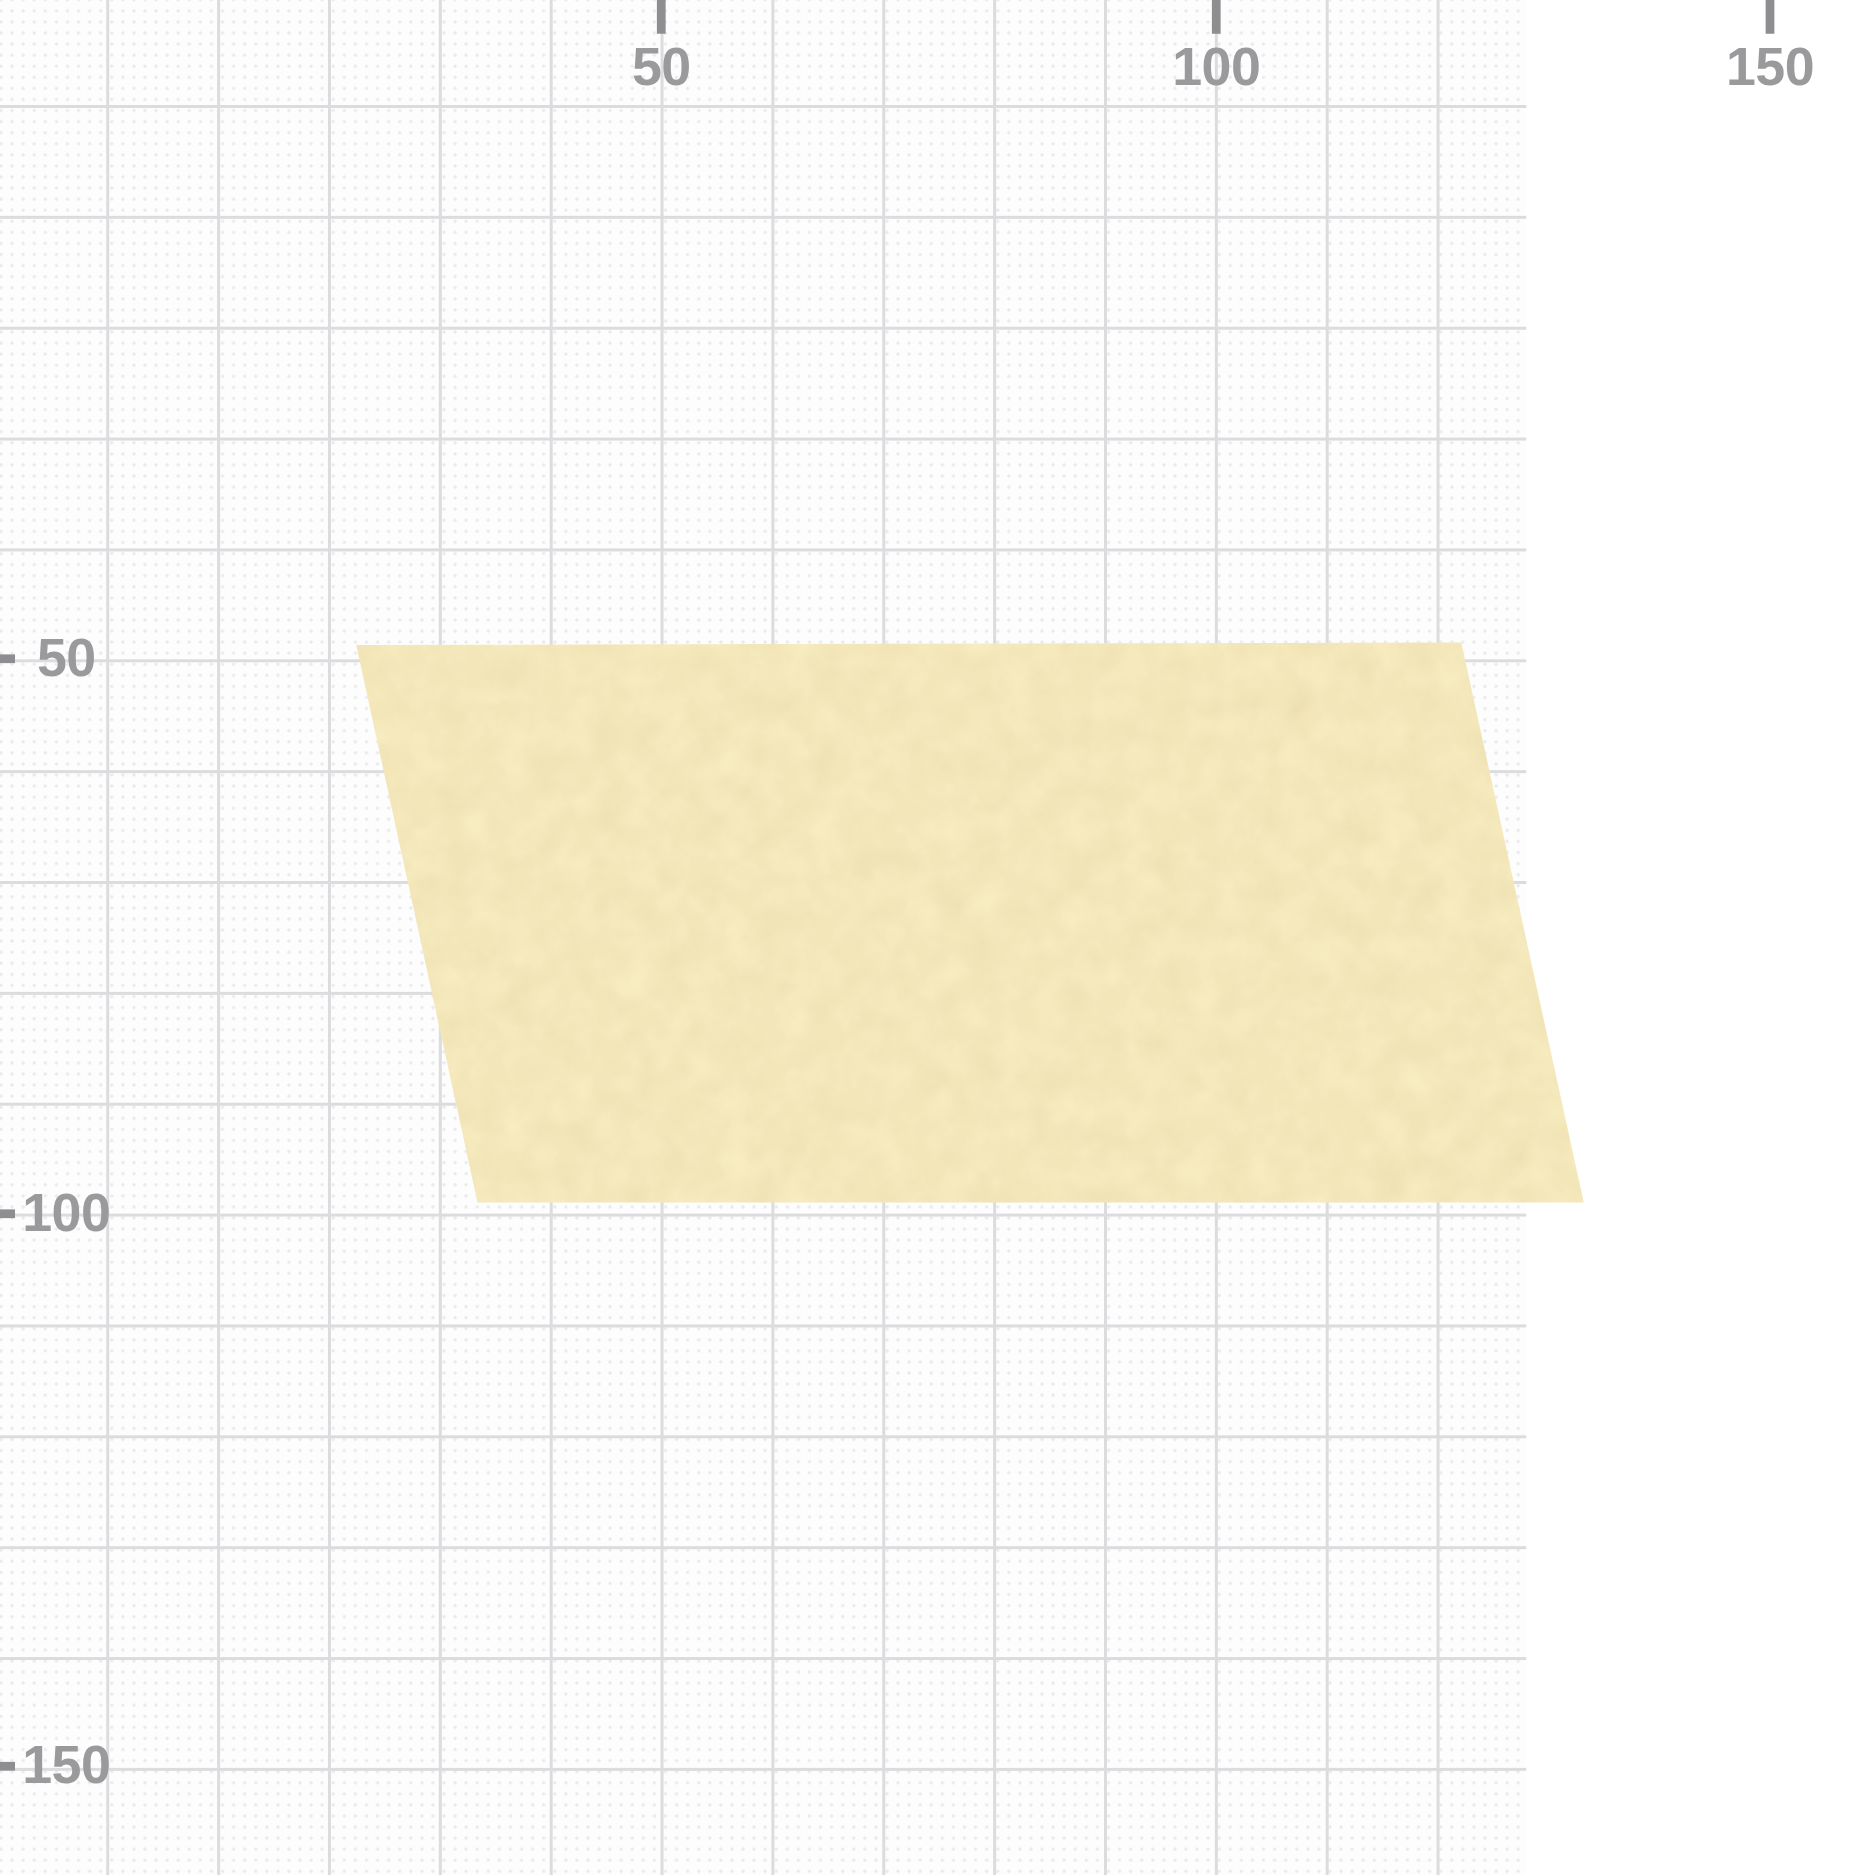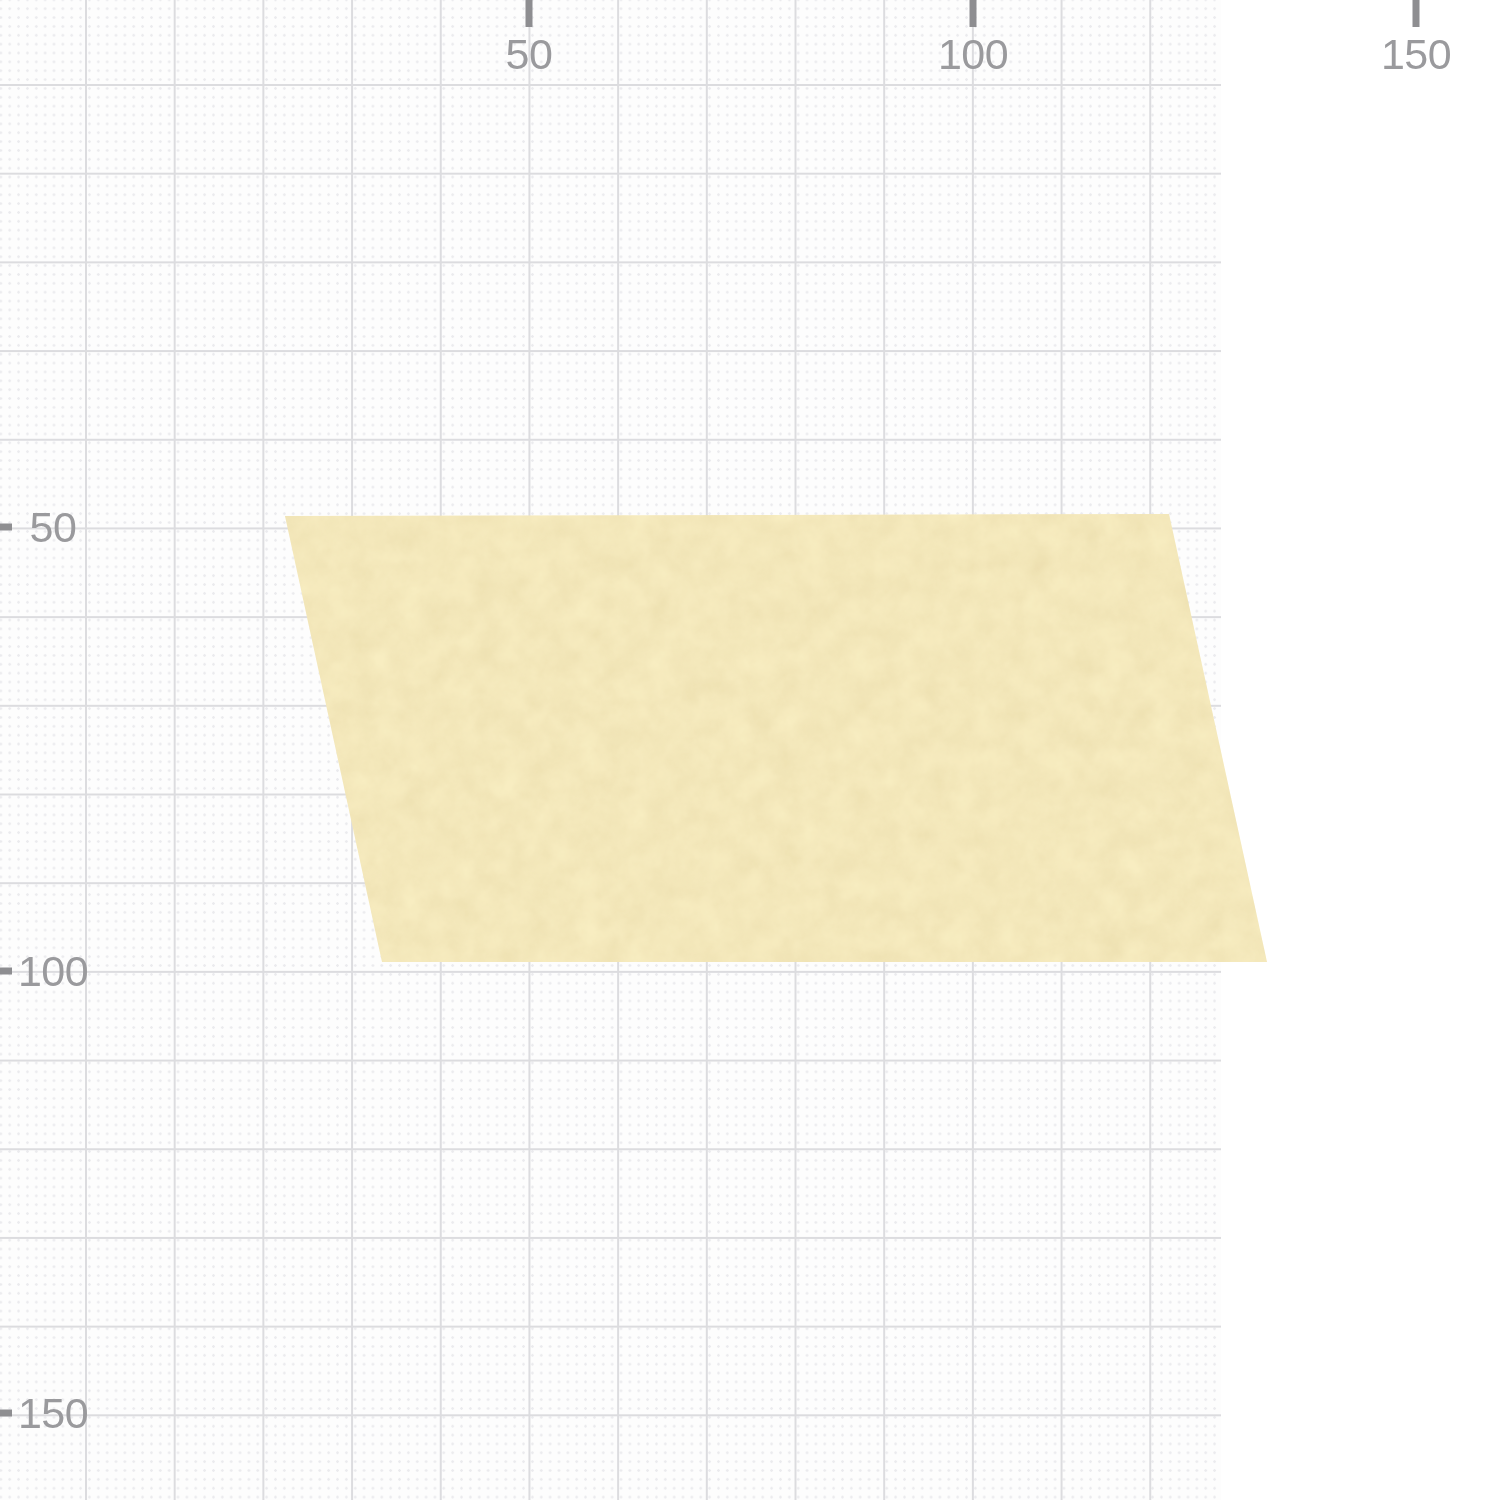--- a/index.html
+++ b/index.html
@@ -16,20 +16,21 @@
     width: 1221px;
     height: 1500px;
     background-color: var(--bg, #fdfdfd);
     background-image:
       linear-gradient(to right, var(--major, #dcdcdf) 0 2.2px, rgba(0,0,0,0) 2.2px),
       linear-gradient(to bottom, var(--major, #dcdcdf) 0 2.2px, rgba(0,0,0,0) 2.2px),
       radial-gradient(circle, var(--dot, #ebebee) 1.1px, rgba(0,0,0,0) 1.5px);
     background-size: 88.7px 100%, 100% 88.7px, 8.87px 8.87px;
     background-position: 85px 0, 0 84px, 85px 84px;
     background-repeat: repeat;
+    font-weight: bold;
   }
   .shape-layer {
     position: absolute;
     left: 0; top: 0;
     width: 1500px;
     height: 1500px;
     pointer-events: none;
   }
   .shape-layer polygon { pointer-events: auto; }
   .ruler { position: absolute; left: 0; top: 0; width: 0; height: 0; }

